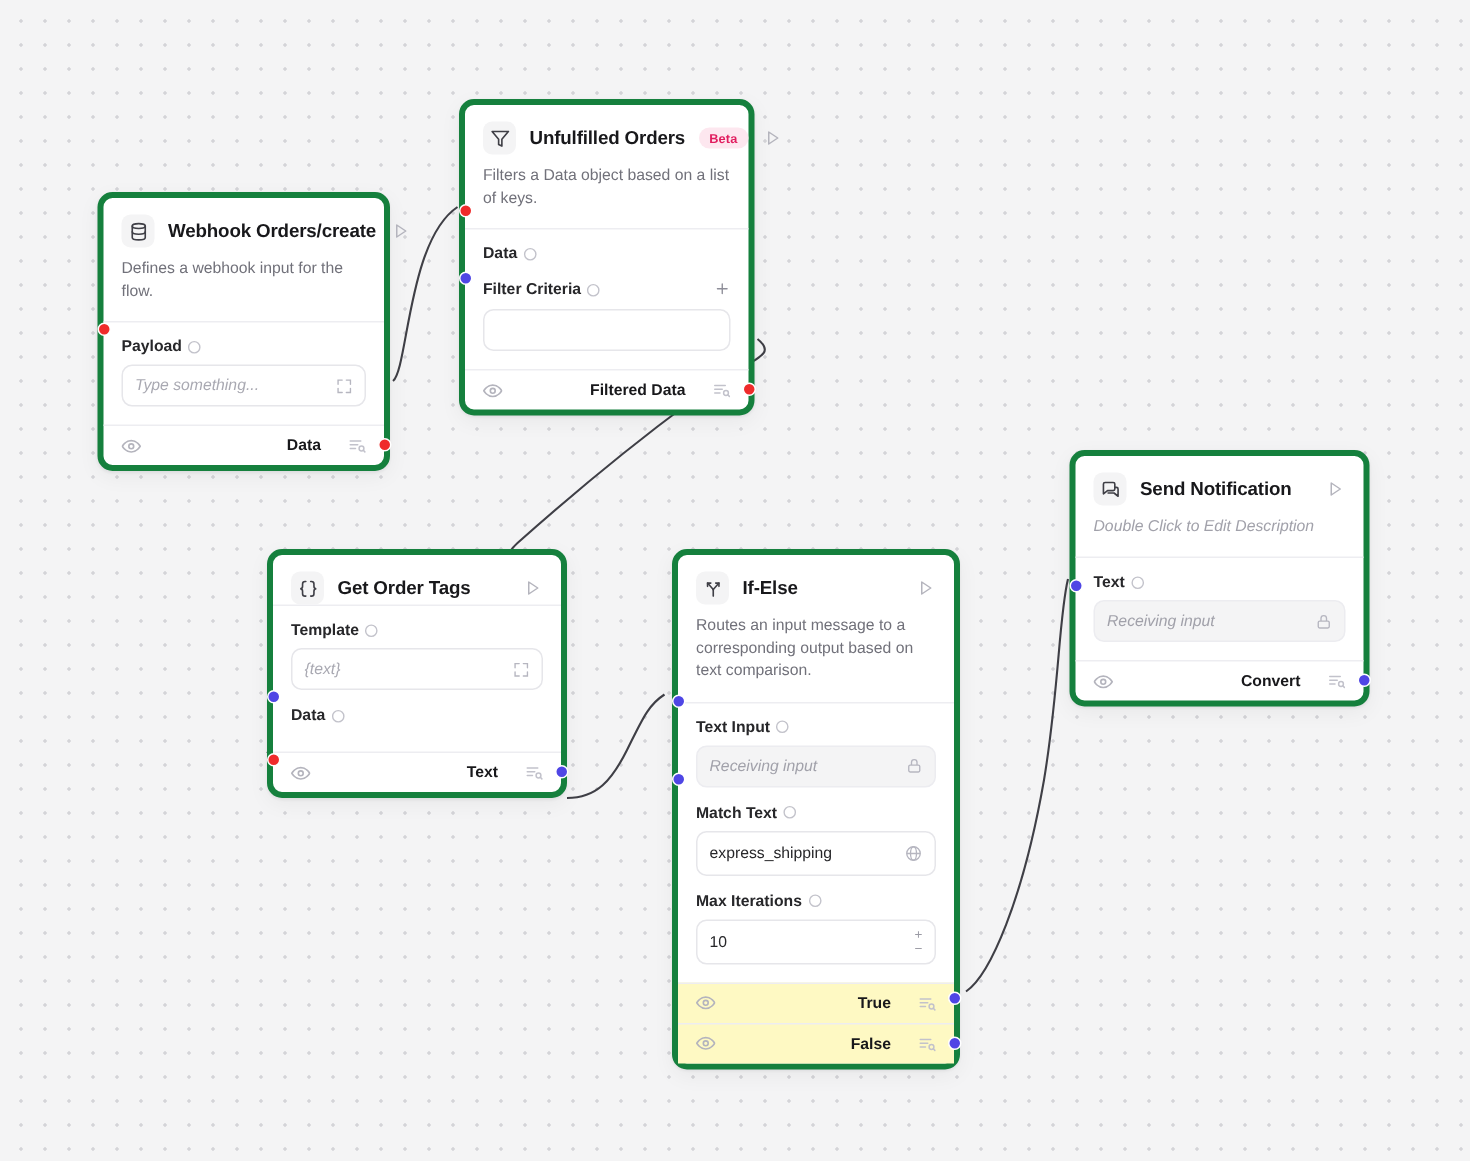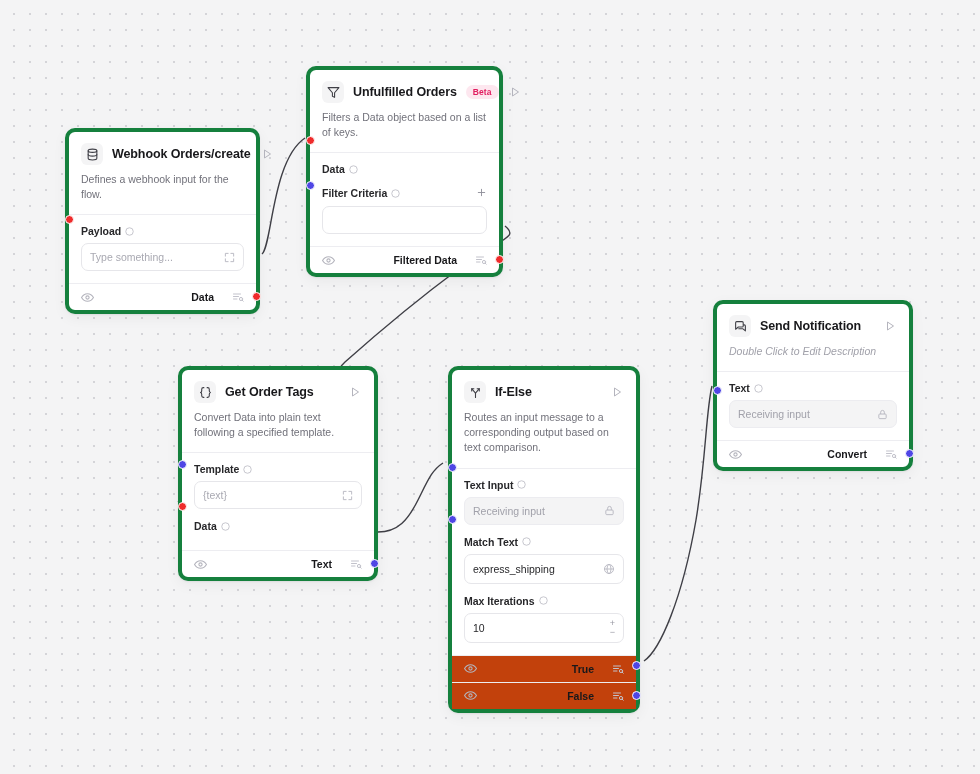--- a/index.html
+++ b/index.html
@@ -50,36 +50,36 @@
   .flab .q { width:9px; height:9px; color:#c3c3cb; display:inline-flex; }
   .flab .sp { flex:1; }
   .plus { color:#8e8e99; font-size:14px; line-height:1; cursor:pointer; }
 
   .inp {
     height: 28px; border:1px solid #e6e6ea; border-radius:7px; background:#fff;
     display:flex; align-items:center; padding:0 8px; gap:6px;
     font-size:10.5px; color:#3f3f46;
   }
   .inp.tall { height:30px; }
-  .inp .ph { color:#a9a9b2; flex:1; white-space:nowrap; overflow:hidden; }
+  .inp .ph { color:#a9a9b2; flex:1; white-space:nowrap; overflow:hidden;font-style:italic; }
   .inp .val { color:#27272a; flex:1; white-space:nowrap; overflow:hidden; }
   .inp.locked { background:#f4f4f5; border-color:#ececf0; }
   .inp.locked .ph { color:#a1a1aa; }
   .inp .tico { color:#b6b6c0; display:flex; align-items:center; }
   .inp.empty { height:28px; }
 
   .stepper { position:relative; }
   .stepbtns { display:flex; flex-direction:column; justify-content:center; gap:1px; color:#9a9aa4; font-size:9px; line-height:8px; }
   .stepbtns div { cursor:pointer; }
 
   .n-foot {
     border-top:1px solid #ededf1; height:27px;
     display:flex; align-items:center; padding:0 12px; gap:18px;
   }
-  .n-foot.sh { background:#c2410c; }
+  .n-foot.sh { background:#fef9c3; }
   .eye { color:#b4b4bd; display:flex; align-items:center; }
   .foot-sp { flex:1; }
   .out-lab { font-size:10.5px; font-weight:700; color:#18181b; }
   .out-ico { color:#c2c2cb; display:flex; align-items:center; }
 
   .port {
     position:absolute; width:9px; height:9px; border-radius:50%;
     border:1.5px solid #fff; z-index:5;
   }
   .port.red { background:#ef2b2b; }
@@ -234,21 +234,20 @@
             <path d="M15 3h1a3 3 0 0 1 3 3v3a3 3 0 0 0 3 3 3 3 0 0 0-3 3v3a3 3 0 0 1-3 3h-1"></path>
           </svg>
       </span>
       <span class="n-title">Get Order Tags</span>
       <span class="play">
         <svg width="12" height="12" viewBox="0 0 24 24" fill="none" stroke="currentColor" stroke-width="2" stroke-linejoin="round">
             <polygon points="7,4 19,12 7,20"></polygon>
           </svg>
       </span>
     </div>
-    <div class="n-desc">Convert Data into plain text following a specified template.</div>
     <div class="n-body">
       <div class="fld">
         <div class="flab">
           <span>Template</span>
           <span class="q">
               <svg width="9" height="9" viewBox="0 0 24 24" fill="none" stroke="currentColor" stroke-width="2.5">
                 <circle cx="12" cy="12" r="10"></circle>
               </svg>
             </span>
         </div>

